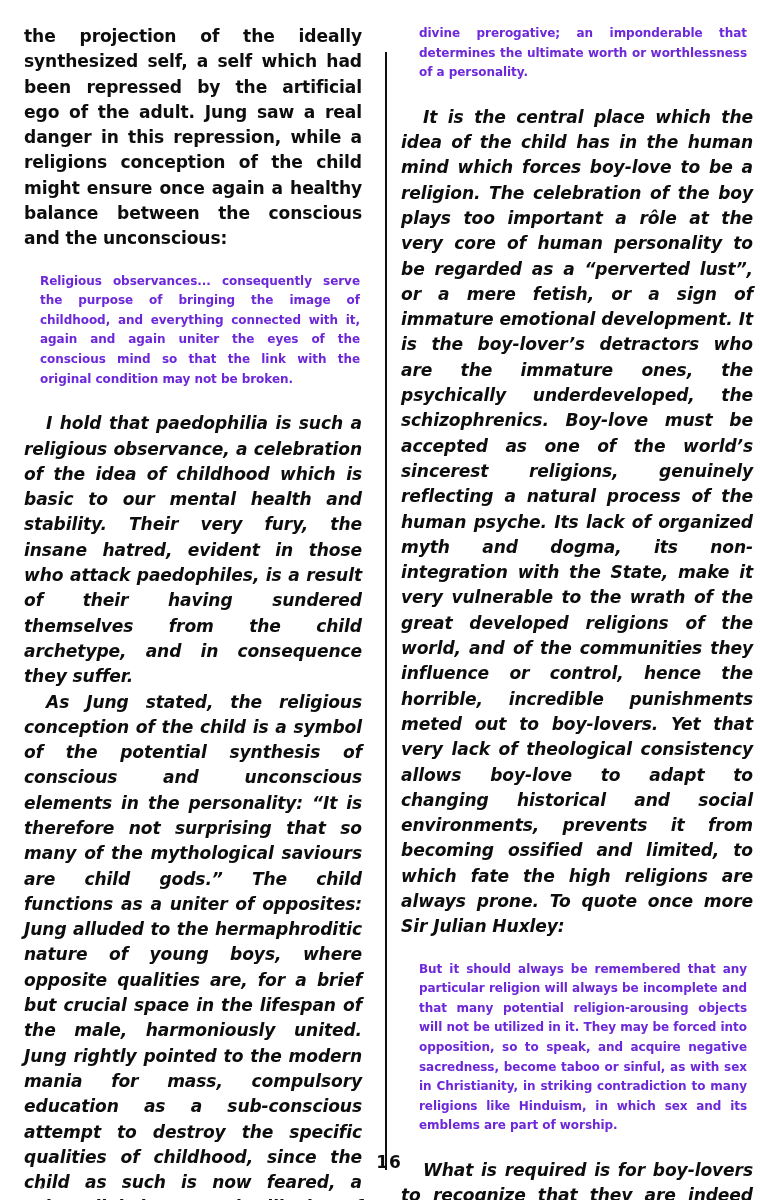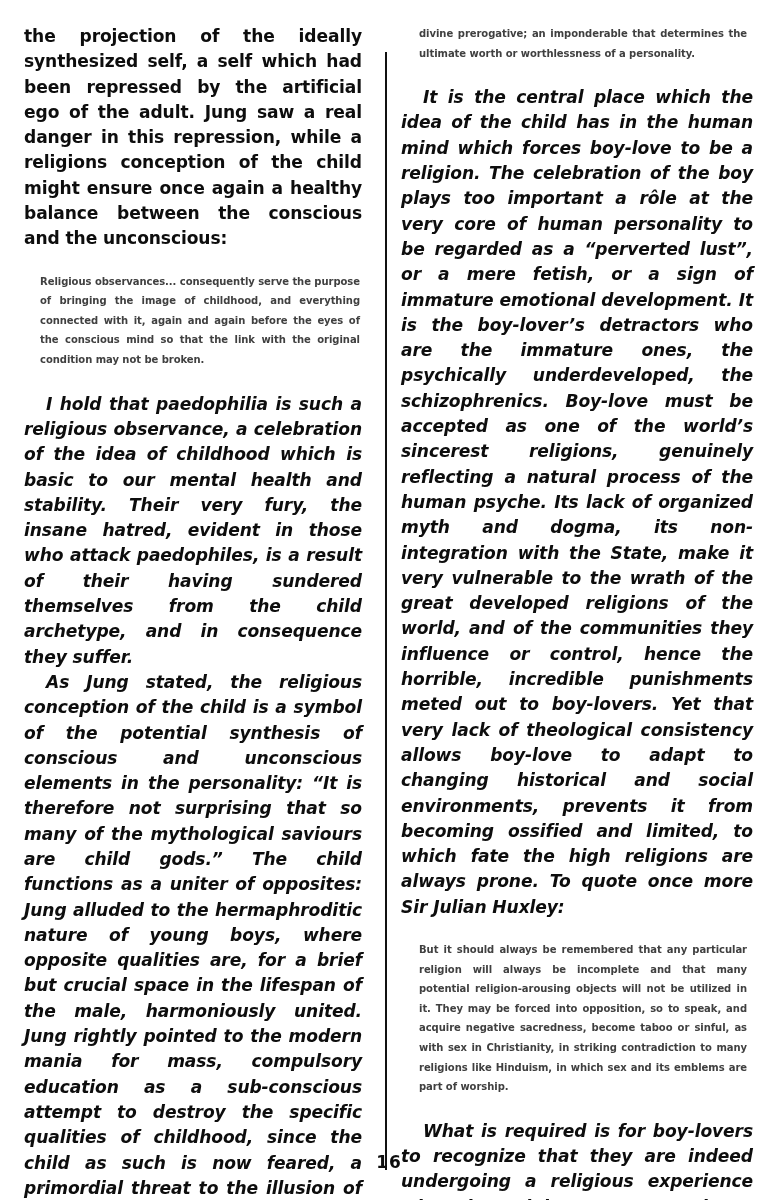--- a/index.html
+++ b/index.html
@@ -85,26 +85,26 @@
 
   
   .quote {
     margin: 0;
     padding-left: 16px;
     padding-right: 2px;
   }
 
   .quote p {
     margin: 0;
-    font-size: 10px;
+    font-size: 12px;
     line-height: 19.6px;
     text-align: justify;
     font-weight: 700;
     letter-spacing: -0.05px;
-    color: #404040;
+    color: #6d28d9;
   }
 
   .quote-right {
     padding-left: 18px;
     padding-right: 6px;
   }
 
   
   .gap-quote-top { height: 20px; }
   .gap-quote-bottom { height: 22px; }
@@ -135,21 +135,21 @@
 
   <div class="columns">
 
     <div class="column column-left">
 
       <p class="body-text cont">the projection of the ideally synthesized self, a self which had been repressed by the artificial ego of the adult. Jung saw a real danger in this repression, while a religions conception of the child might ensure once again a healthy balance between the conscious and the unconscious:</p>
 
       <div class="gap-quote-top"></div>
 
       <blockquote class="quote">
-        <p>Religious observances... consequently serve the purpose of bringing the image of childhood, and everything connected with it, again and again before the eyes of the conscious mind so that the link with the original condition may not be broken.</p>
+        <p>Religious observances... consequently serve the purpose of bringing the image of childhood, and everything connected with it, again and again uniter the eyes of the conscious mind so that the link with the original condition may not be broken.</p>
       </blockquote>
 
       <div class="gap-quote-bottom"></div>
 
       <p class="body-text indent">I hold that paedophilia is such a religious observance, a celebration of the idea of childhood which is basic to our mental health and stability. Their very fury, the insane hatred, evident in those who attack paedophiles, is a result of their having sundered themselves from the child archetype, and in consequence they suffer.</p>
 
       <p class="body-text indent">As Jung stated, the religious conception of the child is a symbol of the potential synthesis of conscious and unconscious elements in the personality: “It is therefore not surprising that so many of the mythological saviours are child gods.” The child functions as a uniter of opposites: Jung alluded to the hermaphroditic nature of young boys, where opposite qualities are, for a brief but crucial space in the lifespan of the male, harmoniously united. Jung rightly pointed to the modern mania for mass, compulsory education as a sub-conscious attempt to destroy the specific qualities of childhood, since the child as such is now feared, a primordial threat to the illusion of omnipotence built up by the conscious minds of twentieth-century adults. To sum up, Jung saw the child as the ultimate symbol of man’s sense of wholeness and the relation of his individual life to universal time:</p>
 
     </div>
 

